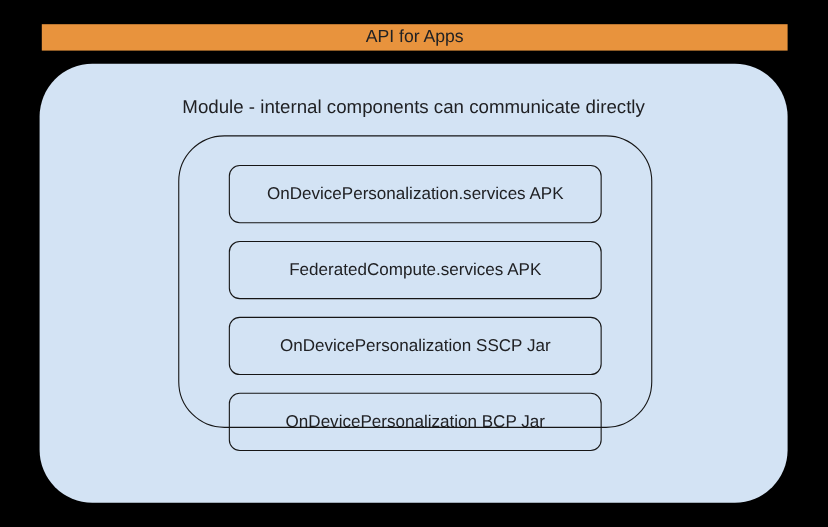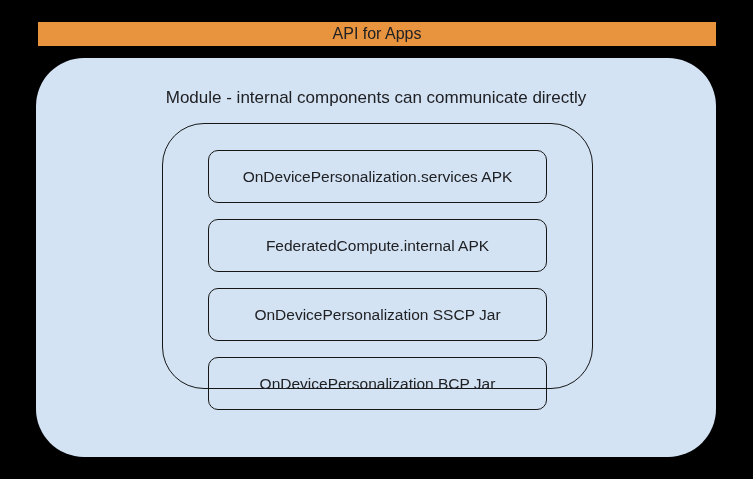--- a/index.html
+++ b/index.html
@@ -85,21 +85,21 @@
 </div>
 
 <div class="module">
   <div class="module-title">Module - internal components can communicate directly</div>
 
   <div class="components-group">
     <div class="component-box">
       <span>OnDevicePersonalization.services APK</span>
     </div>
     <div class="component-box">
-      <span>FederatedCompute.internal APK</span>
+      <span>FederatedCompute.services APK</span>
     </div>
     <div class="component-box">
       <span>OnDevicePersonalization SSCP Jar</span>
     </div>
     <div class="component-box">
       <span>OnDevicePersonalization BCP Jar</span>
     </div>
   </div>
 </div>
 

